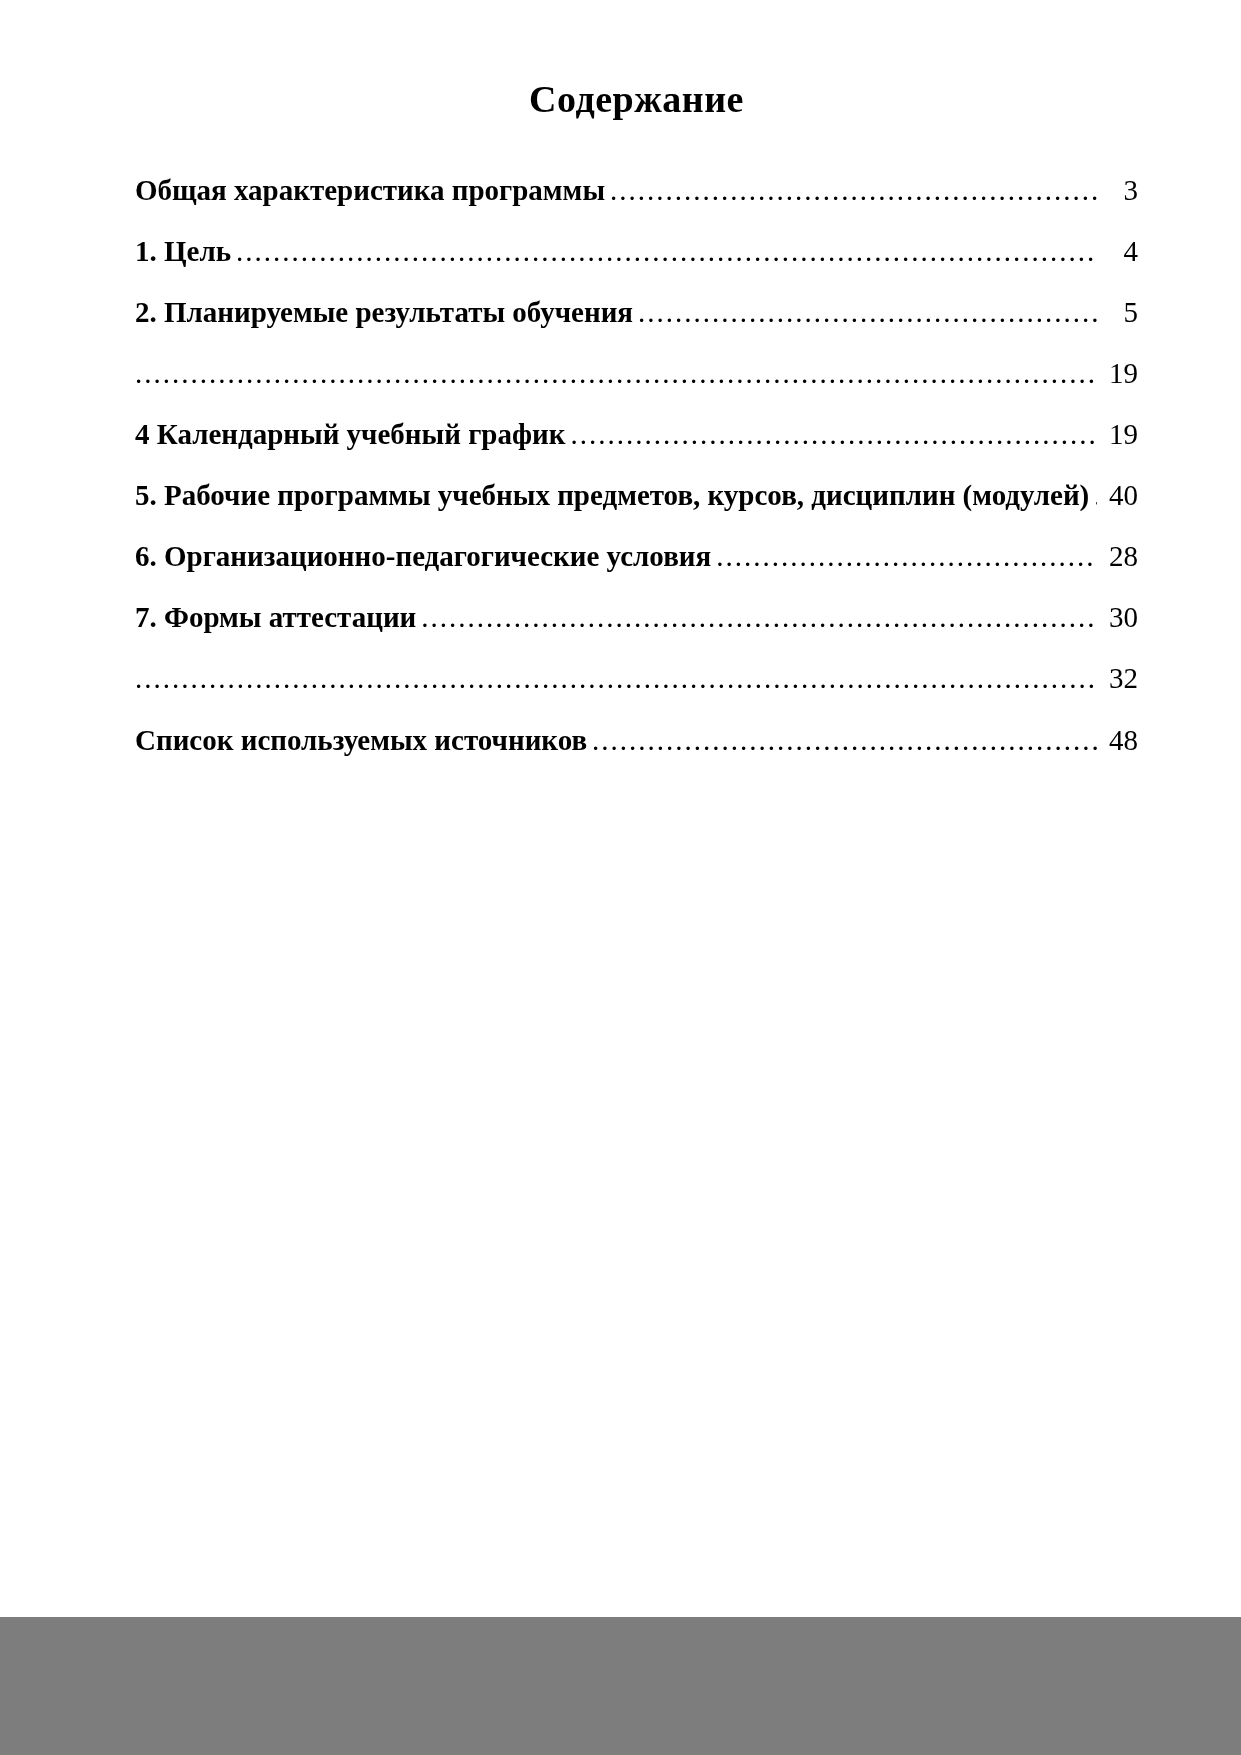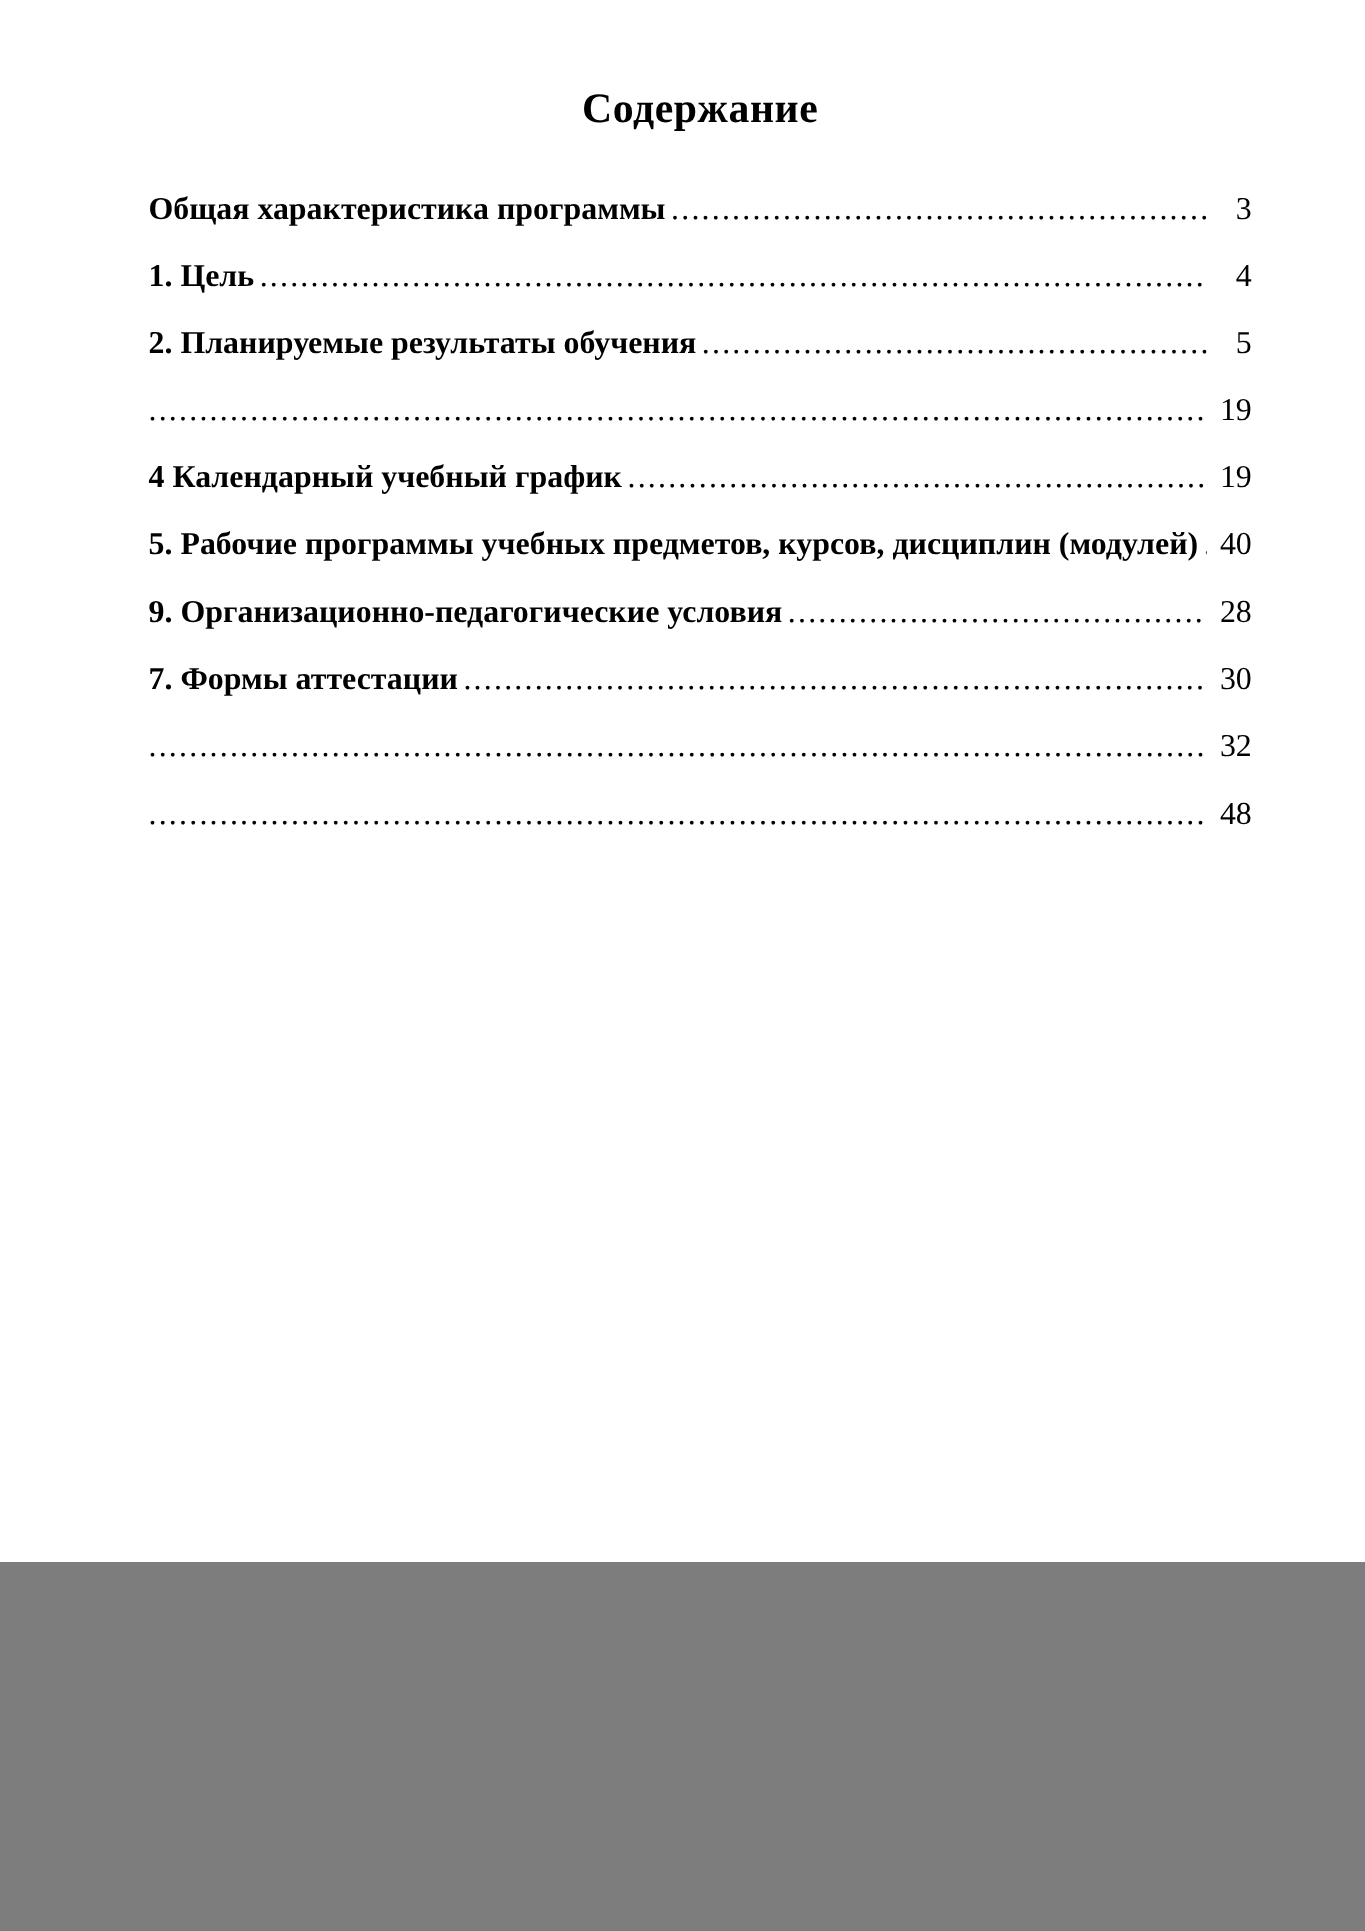--- a/index.html
+++ b/index.html
@@ -4,21 +4,21 @@
   <style>
     html, body {
       margin: 0;
       padding: 0;
       background: #7d7d7d;
       font-family: "Liberation Serif", "DejaVu Serif", serif;
     }
     .page {
       position: relative;
       width: 1241px;
-      height: 1420px;
+      height: 1617px;
       margin: 0 auto;
       background: #ffffff;
       color: #000000;
       overflow: hidden;
       box-sizing: border-box;
     }
     .title {
       margin: 78px 103px 0 135px;
       text-align: center;
       font-size: 38px;
@@ -91,34 +91,35 @@
     <span class="toc-page">19</span>
   </div>
 
   <div class="toc-row">
     <span class="toc-label">5. Рабочие программы учебных предметов, курсов, дисциплин (модулей)</span>
     <span class="toc-dots">........................................................................................................................................................................................................</span>
     <span class="toc-page">40</span>
   </div>
 
   <div class="toc-row">
-    <span class="toc-label">9. Организационно-педагогические условия</span>
+    <span class="toc-label">6. Организационно-педагогические условия</span>
     <span class="toc-dots">........................................................................................................................................................................................................</span>
     <span class="toc-page">28</span>
   </div>
 
   <div class="toc-row">
     <span class="toc-label">7. Формы аттестации</span>
     <span class="toc-dots">........................................................................................................................................................................................................</span>
     <span class="toc-page">30</span>
   </div>
 
   <div class="toc-row">
     <span class="toc-dots">........................................................................................................................................................................................................</span>
     <span class="toc-page">32</span>
   </div>
 
   <div class="toc-row">
+    <span class="toc-label">Список используемых источников</span>
     <span class="toc-dots">........................................................................................................................................................................................................</span>
     <span class="toc-page">48</span>
   </div>
 </div>
 </div>
 
 </body></html>

